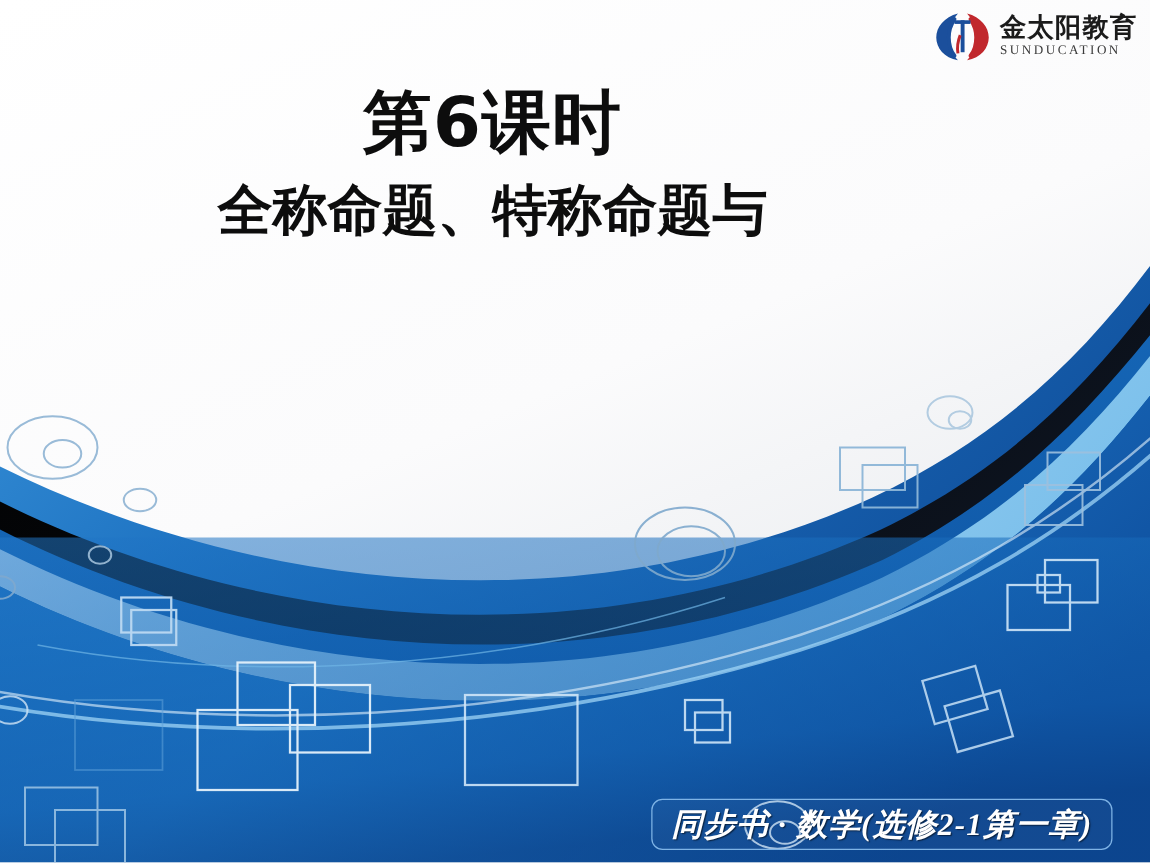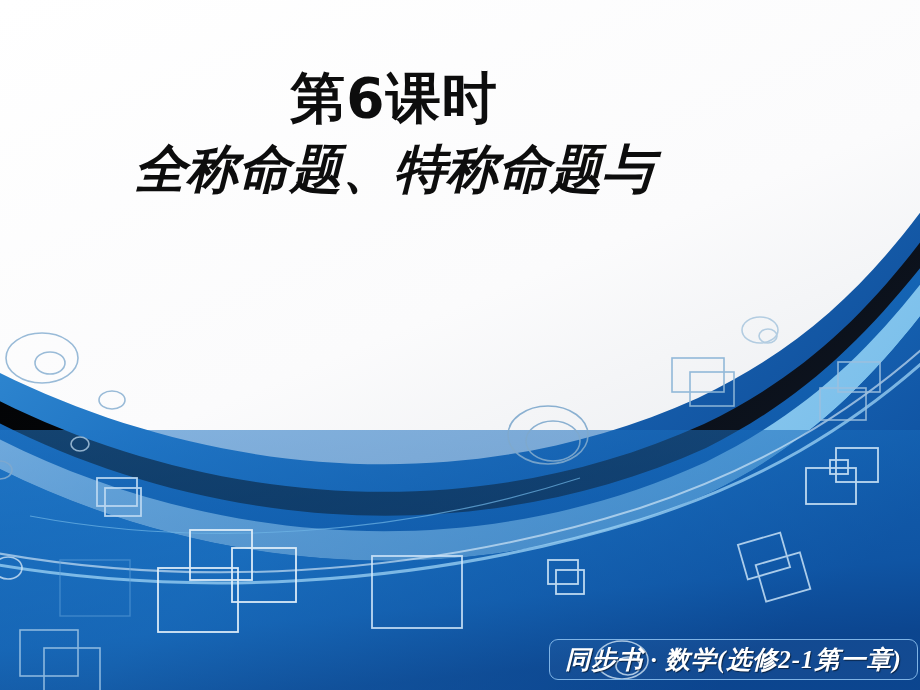--- a/index.html
+++ b/index.html
@@ -71,43 +71,41 @@
     font-weight: bold;
     color: #0d0d0d;
   }
   .title-line-1 {
     font-size: 55px;
     line-height: 64px;
     letter-spacing: 1px;
   }
   .title-line-2,
   .title-line-3 {
-    font-size: 52px;
+    font-size: 44px;
     line-height: 78px;
     letter-spacing: 0px;
     white-space: nowrap;
-    font-style: italic;
   }
 
   
   .footer-plate {
     position: absolute;
     left: 521px;
     top: 639px;
     width: 369px;
     height: 41px;
     box-sizing: border-box;
     border: 1px solid #7fb4e6;
     border-radius: 9px;
     display: flex;
     align-items: center;
     justify-content: center;
     z-index: 6;
     background: rgba(255,255,255,0.03);
-    margin-left: 28px;
   }
   .footer-text {
     font-family: "Liberation Serif", "DejaVu Serif", serif;
     font-style: italic;
     font-weight: bold;
     font-size: 25px;
     color: #ffffff;
     letter-spacing: 1px;
     text-shadow: 1px 1px 1px rgba(0,0,0,0.55);
     white-space: nowrap;
@@ -254,20 +252,40 @@
         <rect x="20" y="630" width="58" height="46"></rect>
         <rect x="44" y="648" width="56" height="46"></rect>
       </g>
 
       <g fill="none" stroke="#5fa0d8" stroke-width="1.4" opacity="0.55">
         <rect x="60" y="560" width="70" height="56"></rect>
       </g>
     </g>
   </svg>
 
+  <div class="logo-block">
+    <svg class="logo-mark" viewBox="0 0 48 46" xmlns="http://www.w3.org/2000/svg">
+
+      <path d="M20,3 C8,6 1,15 1,24 C1,33 8,42 20,44 C14,37 12,31 12,24 C12,16 14,10 20,3 Z" fill="#1b4f9c"></path>
+
+      <path d="M28,3 C40,6 47,15 47,24 C47,33 40,42 28,44 C34,37 36,31 36,24 C36,16 34,10 28,3 Z" fill="#c1282d"></path>
+
+      <path d="M17,8 C13,14 12,19 12,24 C12,30 13,35 17,40" fill="none" stroke="#1b4f9c" stroke-width="3.4" stroke-linecap="round"></path>
+
+      <path d="M31,8 C35,14 36,19 36,24 C36,30 35,35 31,40" fill="none" stroke="#c1282d" stroke-width="3.4" stroke-linecap="round"></path>
+
+      <rect x="22.4" y="9" width="3.4" height="28" fill="#1b4f9c"></rect>
+      <rect x="17" y="9" width="14" height="3.2" fill="#1b4f9c"></rect>
+      <path d="M22,22 C20,27 19,32 20,38" fill="none" stroke="#c1282d" stroke-width="2.6"></path>
+    </svg>
+    <div class="logo-words">
+      <div class="logo-cn">金太阳教育</div>
+      <div class="logo-en">SUNDUCATION</div>
+    </div>
+  </div>
 
   <div class="title-block">
     <div class="title-line-1">第6课时</div>
     <div class="title-line-2">全称命题、特称命题与</div>
   </div>
 
   <div class="footer-plate">
     <span class="footer-text">同步书 · 数学(选修2-1第一章)</span>
   </div>
 

